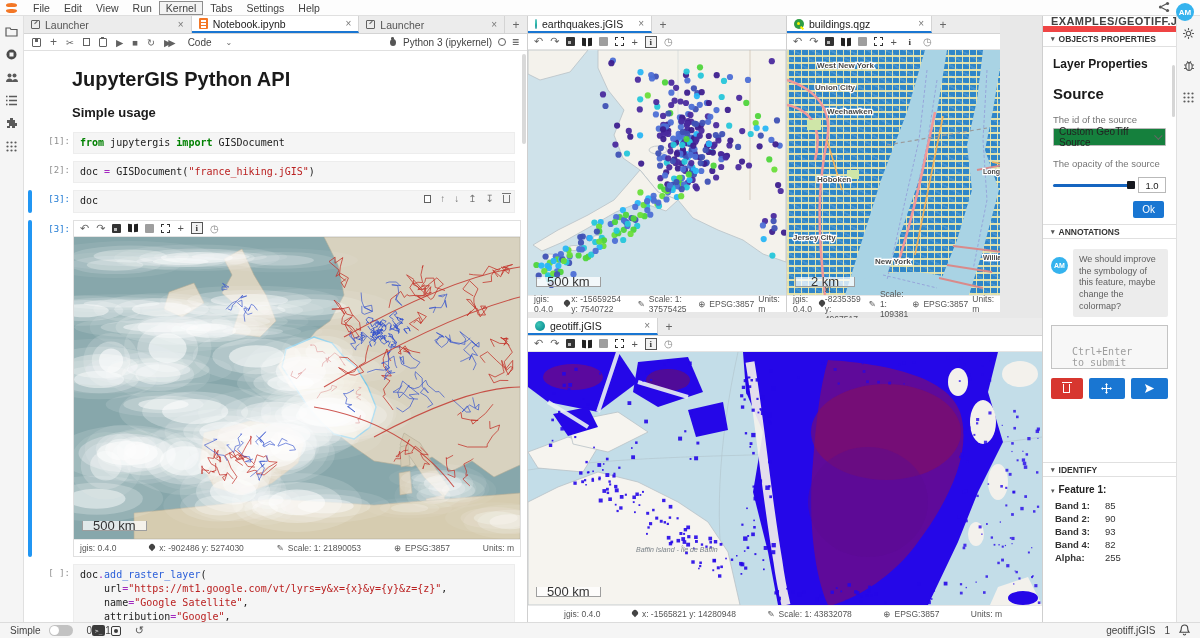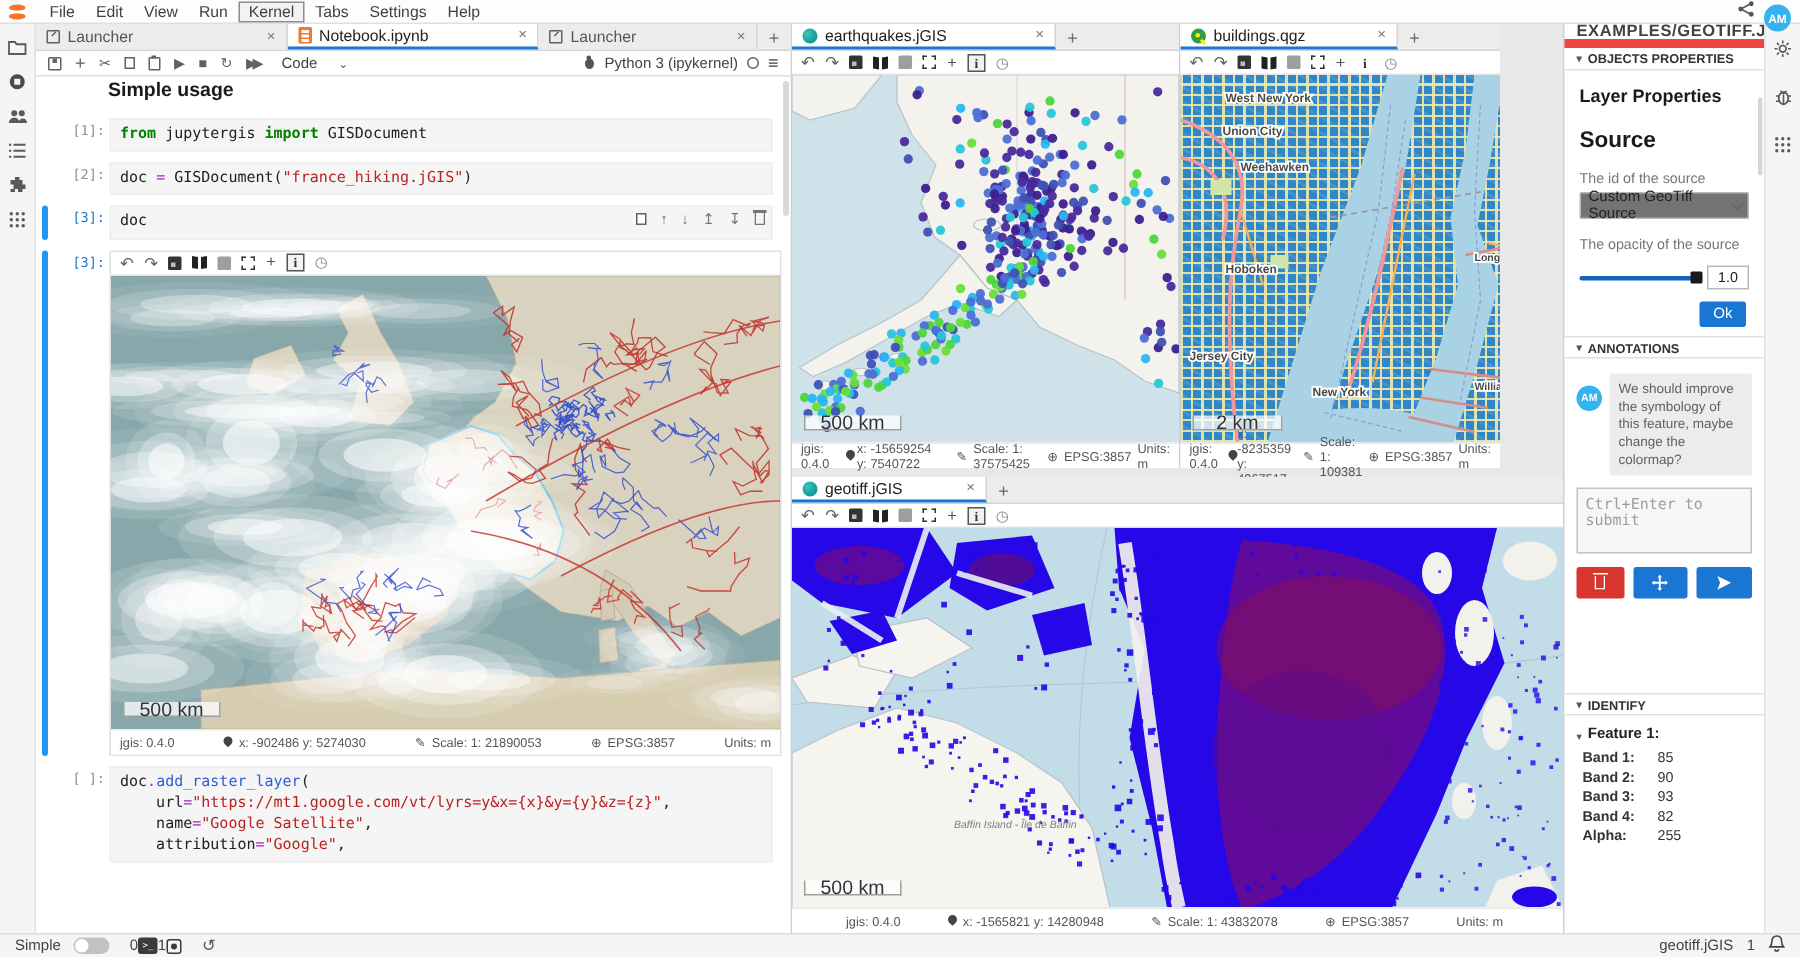--- a/index.html
+++ b/index.html
@@ -99,31 +99,31 @@
   #eq-panel{left:0;top:0;width:258px;height:296px}
   #bld-panel{left:258px;top:0;width:214px;height:296px;border-left:1px solid #cfcfcf}
   #gt-panel{left:0;top:302px;width:514px;height:304px}
   .panel .mapbox{position:absolute;left:0;right:0}
   
   #sidebar{position:absolute;left:1042px;top:16px;width:134px;bottom:16px;background:#fff;border-left:1px solid #cfcfcf;font-size:10px}
   #sb-header{height:16px;border-bottom:6px solid #ef4444;display:flex;align-items:center;padding:0 8px;font-size:11px;font-weight:bold;letter-spacing:.4px;color:#424242}
   .sec-head{height:15px;border-bottom:1px solid #e0e0e0;border-top:1px solid #e0e0e0;display:flex;align-items:center;gap:4px;padding:0 8px;font-size:8.5px;font-weight:bold;color:#333;background:#fff}
   .caret{font-size:7px;color:#555}
   .sb-label{color:#757575;font-size:9.5px;margin:8px 10px 3px}
-  .sb-select{margin:0 10px;height:18px;border:1px solid #b9b9b9;border-radius:1px;display:flex;align-items:center;padding:0 5px;font-size:10px;color:#222;background:#737373}
+  .sb-select{margin:0 10px;height:18px;border:1px solid #b9b9b9;border-radius:1px;display:flex;align-items:center;padding:0 5px;font-size:10px;color:#222;background:#15803d}
   .chev{margin-left:auto;width:6px;height:6px;border-right:1.2px solid #666;border-bottom:1.2px solid #666;transform:rotate(45deg) translateY(-2px)}
   .slider-row{display:flex;align-items:center;margin:8px 10px 0;gap:4px}
   .slider-track{flex:1;height:3px;background:#1565c0;border-radius:2px;position:relative}
   .slider-handle{position:absolute;right:-1px;top:-3px;width:8px;height:8px;background:#16191f;border-radius:1px}
   .opacity-box{width:28px;height:16px;border:1px solid #b9b9b9;font-size:9.5px;display:flex;align-items:center;justify-content:center}
   .ok-btn{position:absolute;right:12px;background:#1976d2;color:#fff;font-size:10px;padding:3px 9px;border-radius:2px;border:none}
   #sb-scroll{position:absolute;right:1px;top:36px;width:3px;height:52px;background:#d6d6d6;border-radius:2px}
   .ann-card{margin:10px 8px 0 30px;background:#ececec;border-radius:2px;padding:5px 6px;font-size:9px;color:#616161;line-height:1.3;position:relative}
   .ann-avatar{position:absolute;left:-22px;top:8px;width:17px;height:17px;border-radius:50%;background:#35b3ee;color:#fff;font-size:7px;font-weight:bold;display:flex;align-items:center;justify-content:center}
-  .ann-input{margin:8px 8px 0;height:44px;border:1px solid #c4c4c4;font-family:"DejaVu Sans Mono",monospace;font-size:10px;color:#9e9e9e;padding:5px;background:#f7f7f7}
+  .ann-input{margin:8px 8px 0;height:44px;border:1px solid #c4c4c4;font-family:"DejaVu Sans Mono",monospace;font-size:10px;color:#9e9e9e;padding:20px;background:#f7f7f7}
   .ann-btns{display:flex;gap:6px;margin:9px 8px 0}
   .ann-btn{height:21px;border:none;border-radius:2px;display:flex;align-items:center;justify-content:center}
   .ann-btn.red{flex:.9;background:#d7362f}
   .ann-btn.blue{flex:1.05;background:#1976d2}
   .trash-w{width:7px;height:9px;border:1.3px solid #fff;border-top:none;border-radius:0 0 1px 1px;position:relative}
   .trash-w:before{content:"";position:absolute;left:-2.5px;top:-2.5px;width:10px;height:1.5px;background:#fff}
   .id-row{display:flex;padding:0 0 0 12px;line-height:13px}
   .id-label{width:50px;font-weight:bold;color:#333;font-size:9.5px}
   .id-val{color:#333;font-size:9.5px}
   
@@ -240,20 +240,21 @@
         <span style="font-size:8px;color:#666">⌄</span>
       </span>
     <span class="right">
       <span class="bug-ic"></span>
       <span style="font-size:10px;color:#424242">Python 3 (ipykernel)</span>
       <span class="kernel-circle"></span>
       <span style="font-size:12px;color:#424242">≡</span>
     </span>
   </div>
   <div id="nb-content">
+    <div class="nb-title">JupyterGIS Python API</div>
     <div class="nb-section">Simple usage</div>
 
     <div class="cell">
       <div class="collapser"></div>
       <div class="prompt">[1]:</div>
       <div class="cin">
           <div class="cline"><span class="tok-kw">from </span><span class="tok-pl">jupytergis </span><span class="tok-kw">import </span><span class="tok-pl">GISDocument</span></div>
         </div>
     </div>
     <div class="cell">
@@ -646,21 +647,21 @@
     </div>
 
   </div>
   <div id="nb-scroll"></div>
 </div>
 
 <div id="maps-col">
 
   <div class="panel" id="eq-panel">
     <div class="tabbar">
-      <div class="tab active" style="width:176px">
+      <div class="tab active" style="width:124px">
         <span class="jgis-ic"></span>
         <span>earthquakes.jGIS</span>
         <span class="close">×</span>
       </div>
       <div class="tab-add">+</div>
     </div>
     <div class="map-toolbar">
         <span class="mt-undo">↶</span>
         <span class="mt-undo">↷</span>
         <span class="mi-dark"></span>

